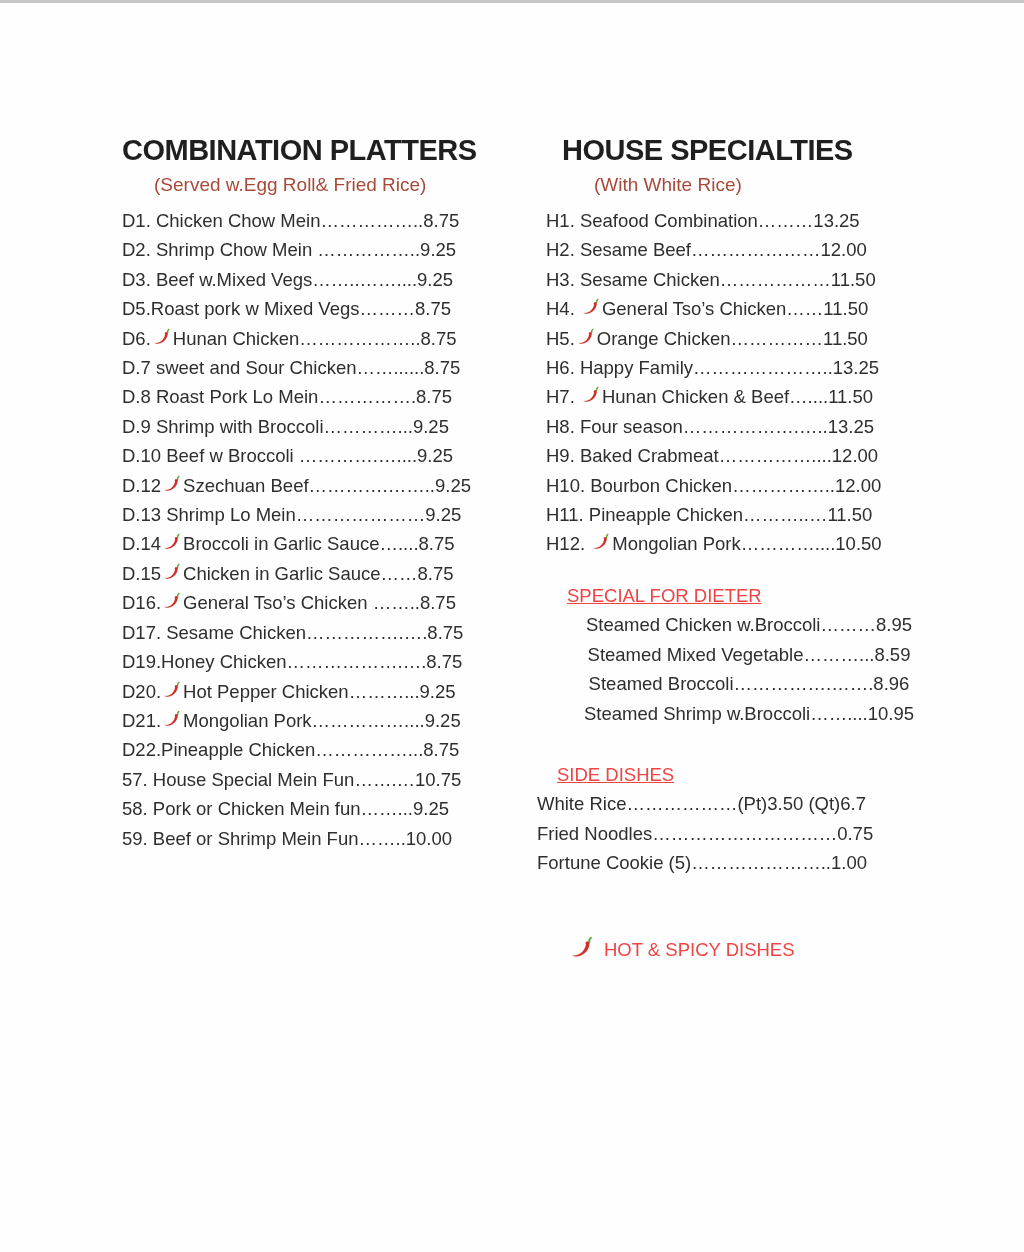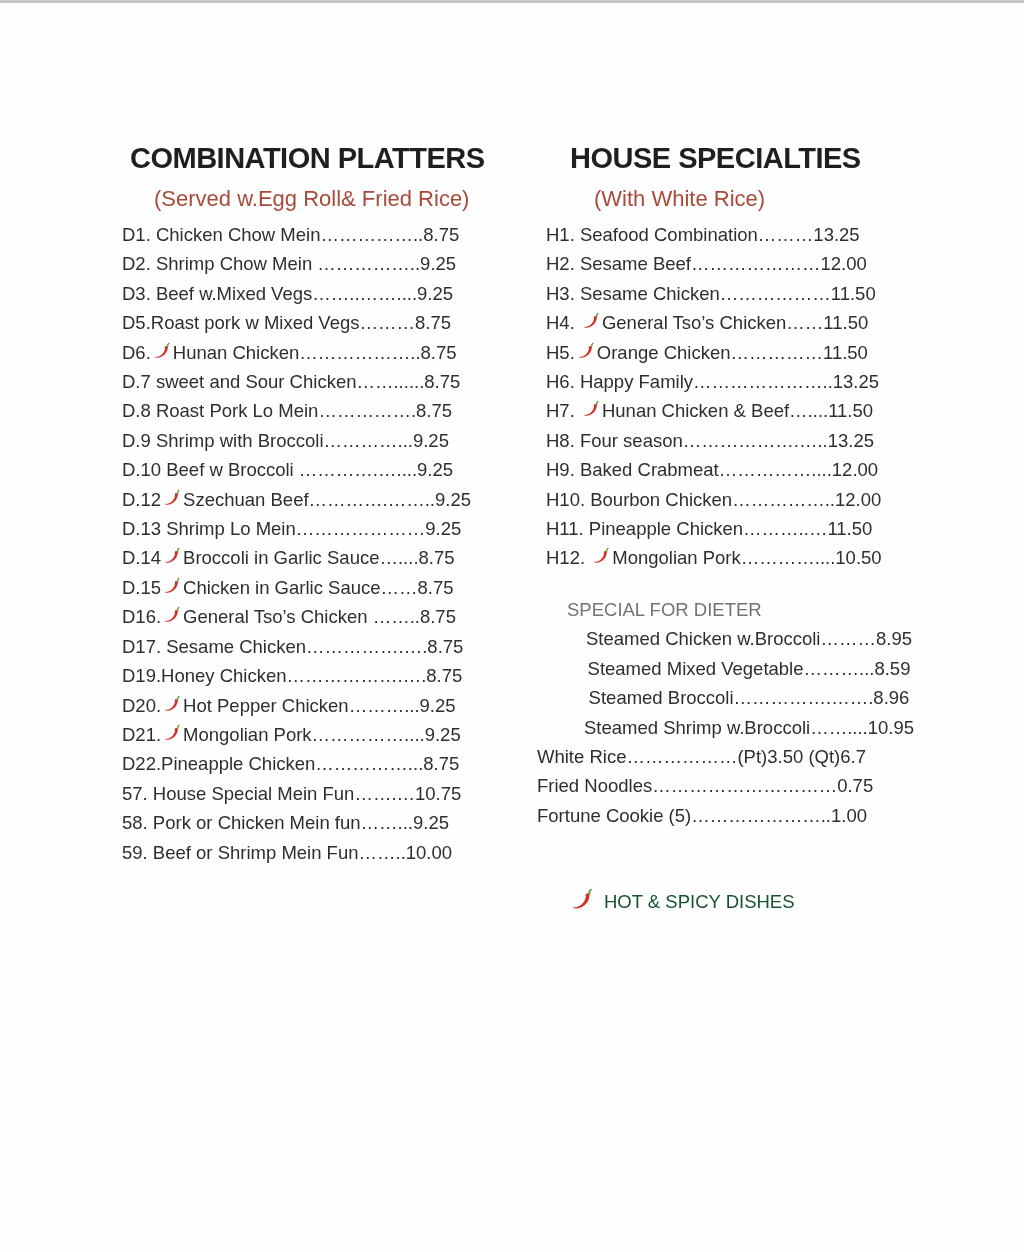--- a/index.html
+++ b/index.html
@@ -25,69 +25,70 @@
   }
   .col-left  { left: 122px; width: 405px; }
   .col-right { left: 537px; width: 420px; }
 
   .menu-main-title {
     font-size: 29px;
     font-weight: 700;
     line-height: 37px;
     letter-spacing: -0.5px;
     color: #1f1f1f;
-    margin: 8px;
+    margin: 0;
     white-space: pre;
   }
   .col-right .menu-main-title { padding-left: 25px; }
 
   .menu-subtitle {
-    font-size: 22px;
+    font-size: 19px;
     line-height: 27px;
     color: #a84a3a;
     margin: 2px 0 8px 0;
     white-space: pre;
   }
   .col-left  .menu-subtitle { padding-left: 32px; }
   .col-right .menu-subtitle { padding-left: 57px; }
 
   .menu-item {
     font-size: 18.5px;
     line-height: 29.4px;
     white-space: pre;
     color: #2e2e2e;
   }
   .col-right .list-main .menu-item { padding-left: 9px; }
   .list-dieter .menu-item { padding-left: 4px; text-align: center; }
 
   .sub-title {
     font-size: 18.5px;
     line-height: 29.4px;
-    color: #737373;
-    white-space: pre;
+    color: #ef4444;
+    white-space: pre;
+    text-decoration: underline;
   }
   .title-mein-fun { margin-top: 21px; padding-left: 46px; }
   .title-dieter   { margin-top: 22px; padding-left: 30px; }
   .title-sides    { margin-top: 32px; padding-left: 20px; }
 
   .pepper {
     display: inline-block;
     width: 20px;
     height: 20px;
     vertical-align: -3px;
     margin: 0 1px;
   }
   .pepper svg { display: block; width: 100%; height: 100%; }
 
   .legend {
     margin-top: 27px;
     font-size: 18.5px;
     line-height: 30px;
     white-space: pre;
-    color: #14532d;
+    color: #ef4444;
   }
   .legend .pepper {
     width: 26px;
     height: 26px;
     vertical-align: -6px;
     margin-right: 4px;
   }
 </style>
 </head>
 <body>
@@ -189,20 +190,21 @@
       </div>
 
     <div class="sub-title title-dieter">SPECIAL FOR DIETER</div>
     <div class="list-dieter">
         <div class="menu-item"><span>Steamed Chicken w.Broccoli………8.95</span></div>
         <div class="menu-item"><span>Steamed Mixed Vegetable………...8.59</span></div>
         <div class="menu-item"><span>Steamed Broccoli…………….…….8.96</span></div>
         <div class="menu-item"><span>Steamed Shrimp w.Broccoli……....10.95</span></div>
       </div>
 
+    <div class="sub-title title-sides">SIDE DISHES</div>
     <div class="list-sides">
         <div class="menu-item"><span>White Rice………………(Pt)3.50 (Qt)6.7</span></div>
         <div class="menu-item"><span>Fried Noodles…………………………0.75</span></div>
         <div class="menu-item"><span>Fortune Cookie (5)…………………..1.00</span></div>
       </div>
 
     <div class="legend">
       <span class="pepper"><svg viewBox="0 0 24 24" aria-hidden="true">
         <path fill="#cf3127" d="M18.6 5.2c1.1 4.7-2.1 10.4-7.8 12.9-3 1.3-6.3 1.2-7.8-.3 3.2.5 6.5-.6 9.1-3.1 2.6-2.4 3.9-5.9 3.5-9.3z"></path>
         <path fill="#cf3127" d="M18.7 5c.4 1.7-.1 2.9-1 3.7l-2.8-2.3c.9-1 2.1-1.6 3.8-1.4z"></path>

